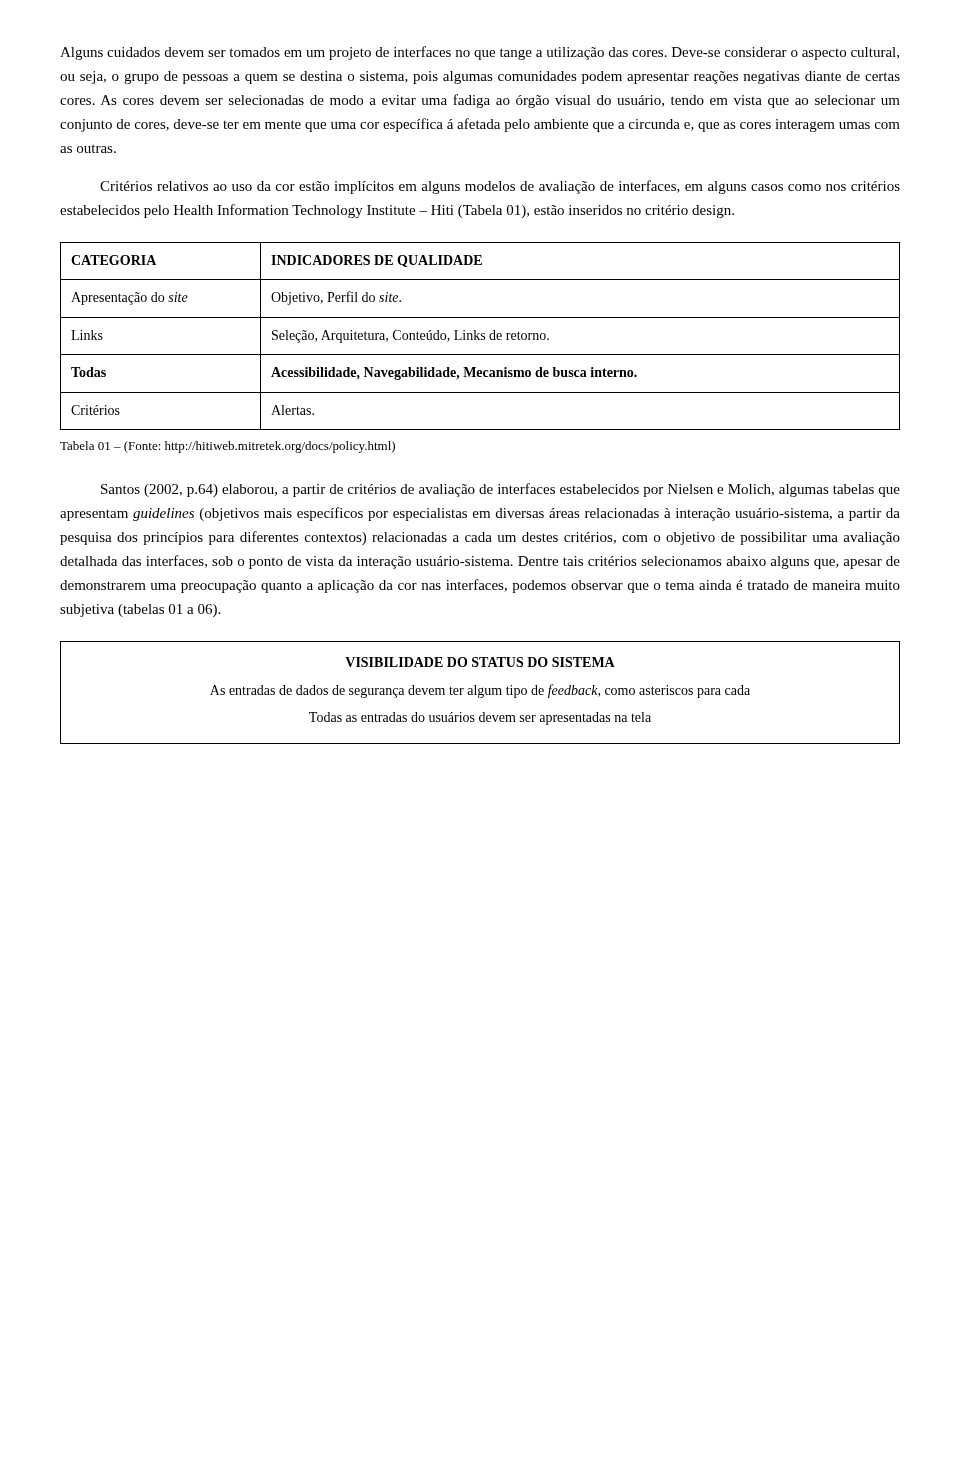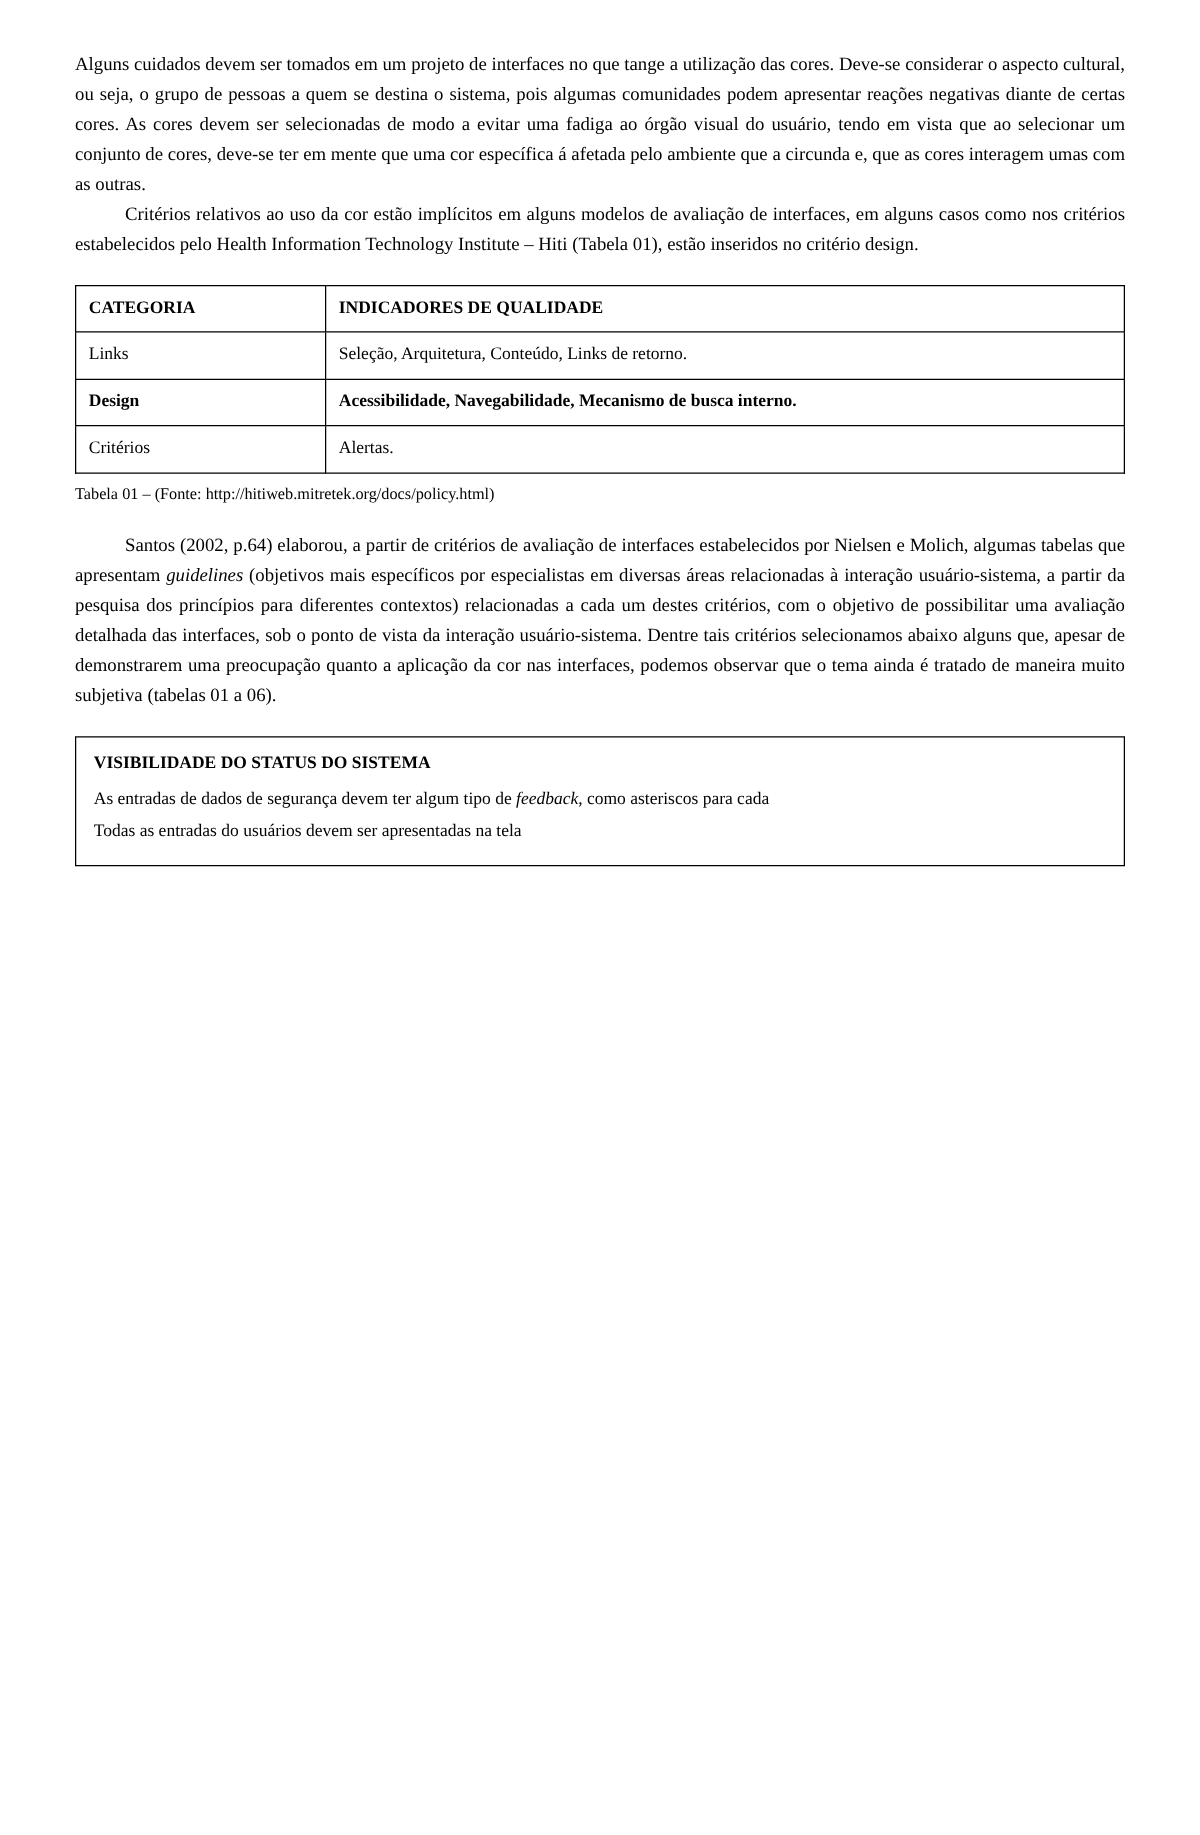--- a/index.html
+++ b/index.html
@@ -10,20 +10,21 @@
     body {
       font-family: "Times New Roman", Times, serif;
       font-size: 15px;
       line-height: 1.6;
       color: #000;
       background: #fff;
       padding: 40px 60px;
     }
     .paragraph {
       text-align: justify;
+      margin-bottom: 14px;
     }
     .paragraph-indent {
       text-align: justify;
       margin-bottom: 14px;
       text-indent: 40px;
     }
     .table-container {
       margin: 20px 0;
       width: 100%;
     }
@@ -48,20 +49,21 @@
     .bold {
       font-weight: bold;
     }
     .italic {
       font-style: italic;
     }
     .section-box {
       border: 1px solid #000;
       padding: 10px 14px;
       margin-top: 20px;
+      text-align: center;
     }
     .section-box-title {
       font-size: 14px;
       font-weight: bold;
       margin-bottom: 6px;
     }
     .section-box-item {
       font-size: 14px;
       margin-bottom: 4px;
     }
@@ -80,25 +82,29 @@
 <div class="table-container">
   <table>
     <thead>
       <tr>
         <th style="width:200px; font-weight:bold;">CATEGORIA</th>
         <th style="font-weight:bold;">INDICADORES DE QUALIDADE</th>
       </tr>
     </thead>
     <tbody>
       <tr>
+        <td>Apresentação do <span class="italic">site</span></td>
+        <td>Objetivo, Perfil do <span class="italic">site</span>.</td>
+      </tr>
+      <tr>
         <td>Links</td>
         <td>Seleção, Arquitetura, Conteúdo, Links de retorno.</td>
       </tr>
       <tr>
-        <td><span class="bold">Design</span></td>
+        <td><span class="bold">Todas</span></td>
         <td><span class="bold">Acessibilidade, Navegabilidade, Mecanismo de busca interno.</span></td>
       </tr>
       <tr>
         <td>Critérios</td>
         <td>Alertas.</td>
       </tr>
     </tbody>
   </table>
   <p class="table-caption">Tabela 01 – (Fonte: http://hitiweb.mitretek.org/docs/policy.html)</p>
 </div>

